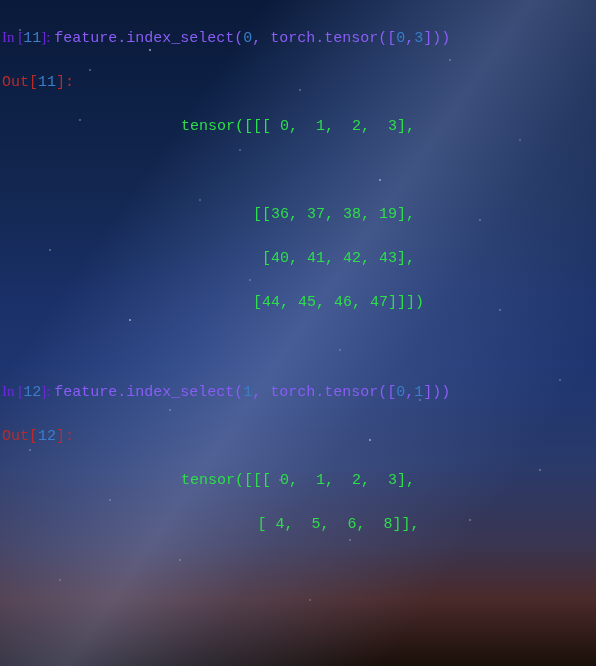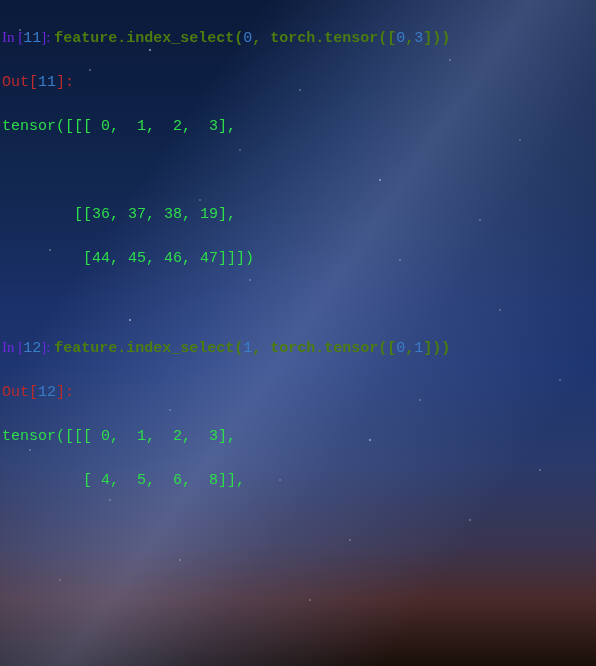--- a/index.html
+++ b/index.html
@@ -78,34 +78,35 @@
       pointer-events: none;
     }
     .terminal {
       position: relative;
       z-index: 2;
       white-space: pre;
     }
     .in-label { color: #6d28d9; font-family: Liberation Serif, serif; }
     .out-label { color: #b92b2b; }
     .bracket-num { color: #3a7dc9; }
-    .code { color: #4d7c0f; font-weight: bold; }
+    .code { color: #8b5cf6; }
     .num-lit { color: #3a7dc9; }
-    .output { color: #2ede4a; }
+    .output { color: #2ede4a; text-align: center; }
     .blank { height: 22px; }
   </style>
 </head>
 <body>
 
 <div class="terminal">
 <div><span class="in-label">In [</span><span class="bracket-num">11</span><span class="in-label">]: </span><span class="code">feature.index_select(</span><span class="num-lit">0</span><span class="code">, torch.tensor([</span><span class="num-lit">0</span><span class="code">,</span><span class="num-lit">3</span><span class="code">]))</span></div>
 <div><span class="out-label">Out[</span><span class="bracket-num">11</span><span class="out-label">]:</span></div>
 <div class="output">tensor([[[ 0,  1,  2,  3],</div>
 <div class="blank"></div>
 <div class="output">        [[36, 37, 38, 19],</div>
+<div class="output">         [40, 41, 42, 43],</div>
 <div class="output">         [44, 45, 46, 47]]])</div>
 <div class="blank"></div>
 <div><span class="in-label">In [</span><span class="bracket-num">12</span><span class="in-label">]: </span><span class="code">feature.index_select(</span><span class="num-lit">1</span><span class="code">, torch.tensor([</span><span class="num-lit">0</span><span class="code">,</span><span class="num-lit">1</span><span class="code">]))</span></div>
 <div><span class="out-label">Out[</span><span class="bracket-num">12</span><span class="out-label">]:</span></div>
 <div class="output">tensor([[[ 0,  1,  2,  3],</div>
 <div class="output">         [ 4,  5,  6,  8]],</div>
 <div class="blank"></div>
 
 
 

